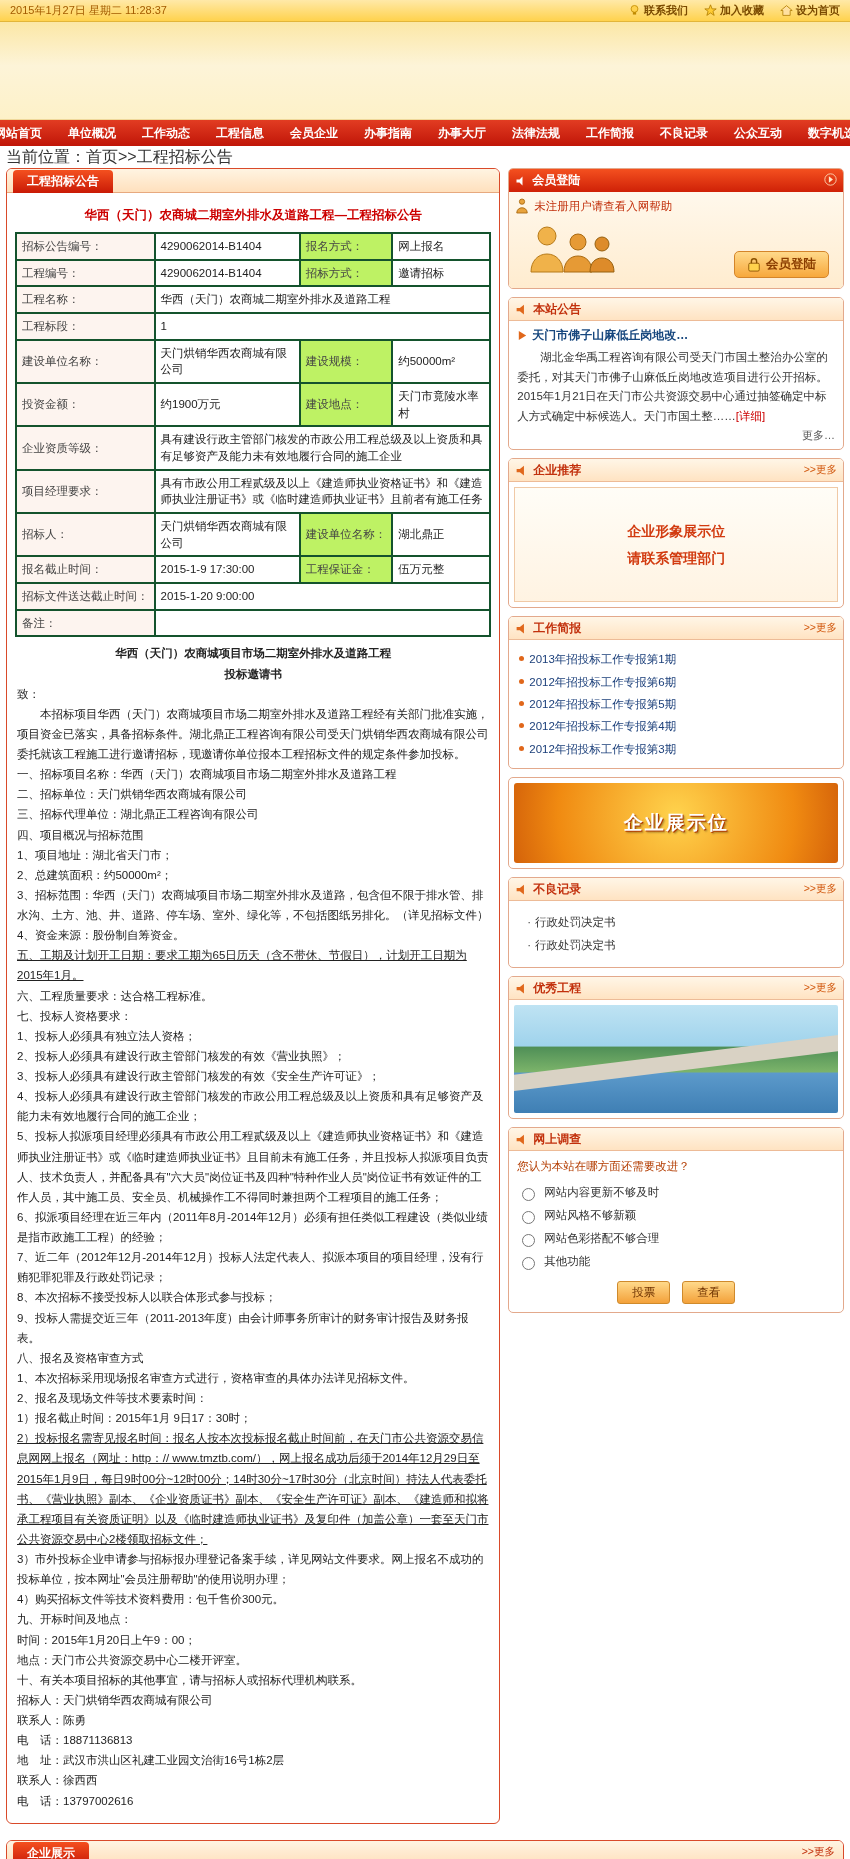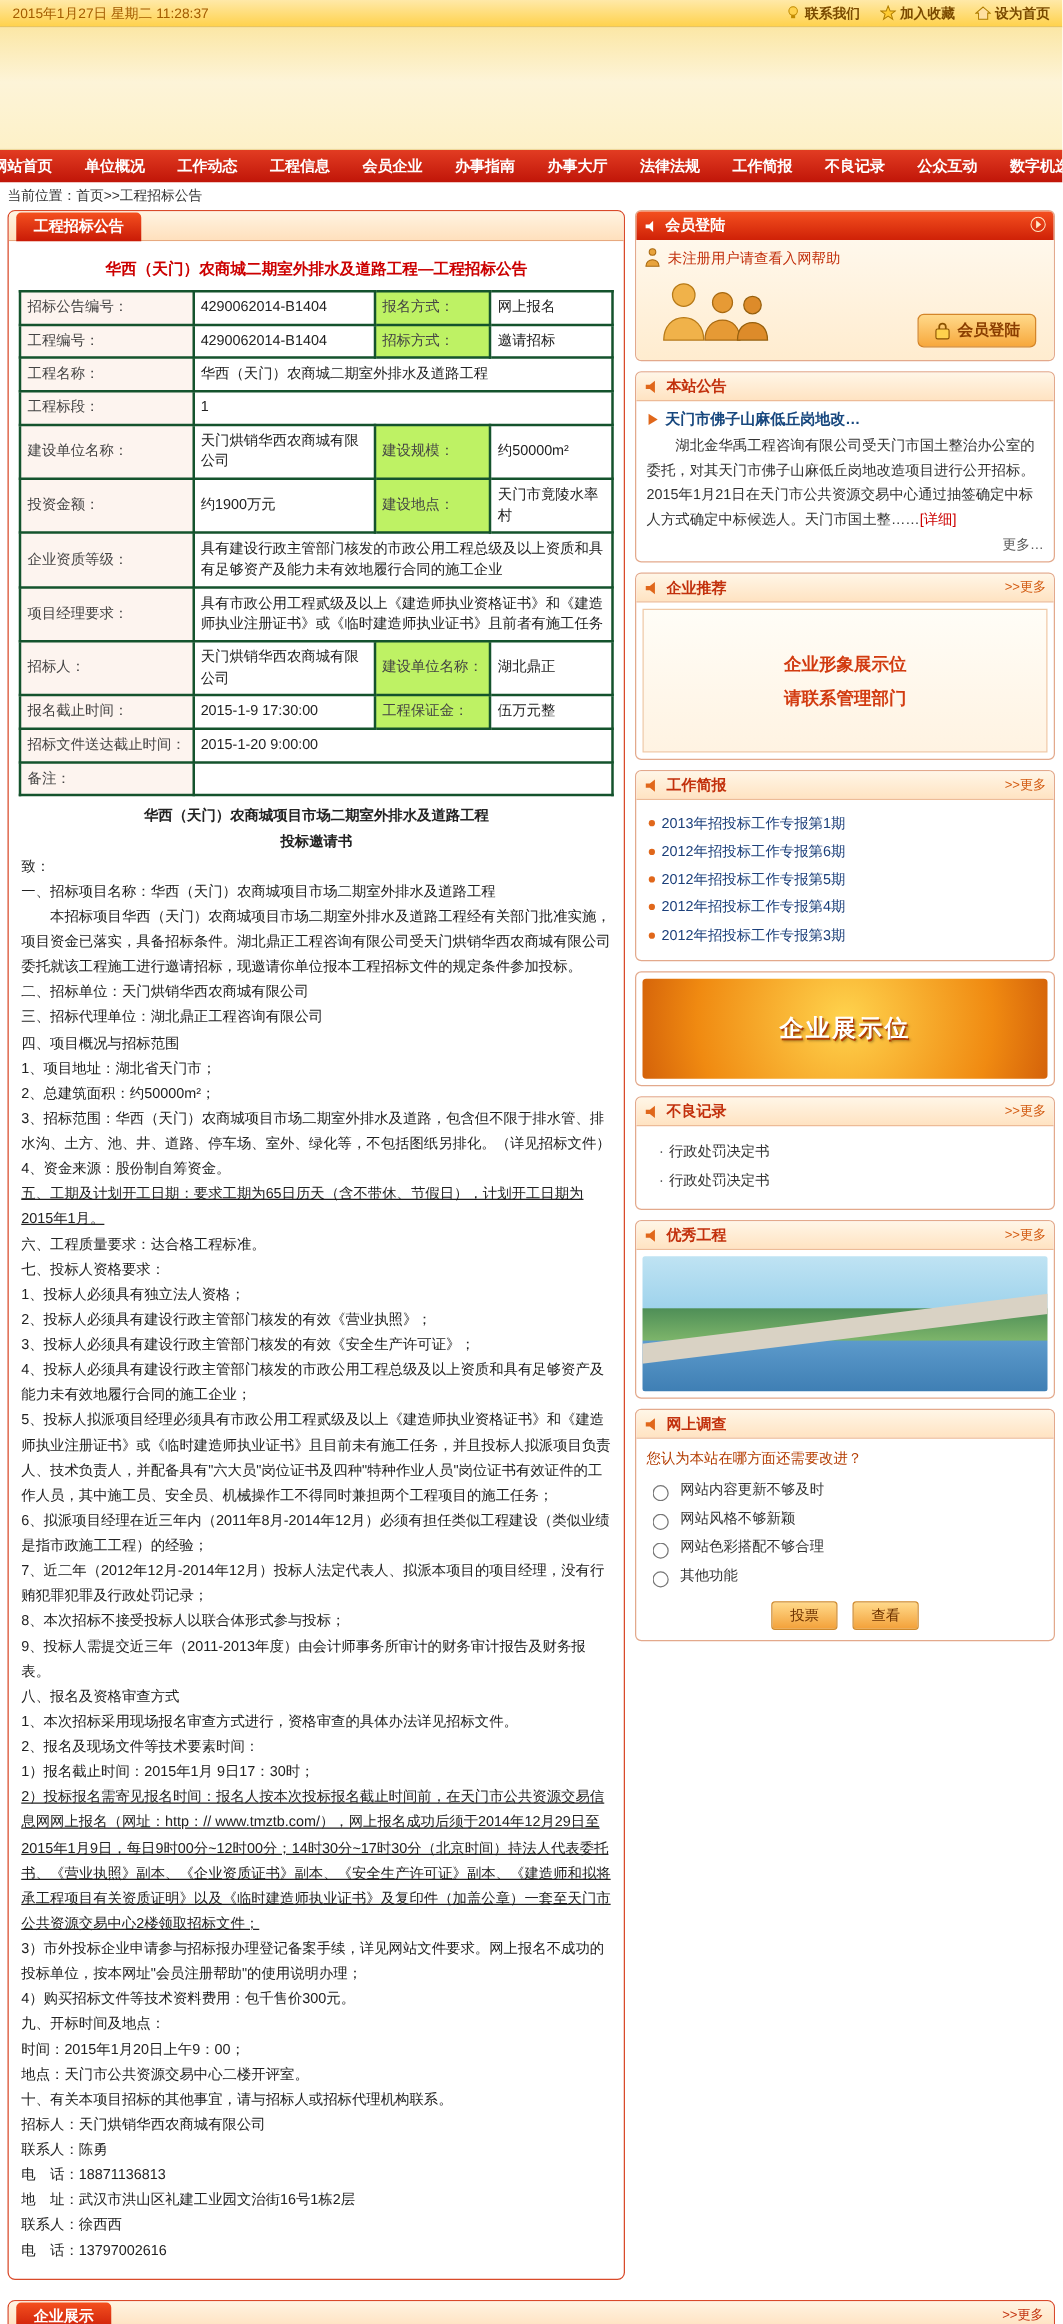--- a/index.html
+++ b/index.html
@@ -55,21 +55,21 @@
     padding: 0 13px;
     line-height: 26px;
     text-decoration: none;
     cursor: pointer;
     white-space: nowrap;
   }
 
   .crumb {
     height: 22px;
     line-height: 22px;
-    font-size: 11px;
+    font-size: 16px;
     color: #333;
     padding-left: 6px;
     background: #fff;
   }
 
   
   .cols { display: flex; gap: 8px; padding: 0 6px; align-items: flex-start; }
   .left { width: 530px; }
   .right { width: 360px; }
 
@@ -404,22 +404,22 @@
                 <td class="lbl">备注：</td>
                 <td class="val" colspan="3"></td>
               </tr>
             </tbody>
           </table>
 
           <div class="art">
             <p class="ctr">华西（天门）农商城项目市场二期室外排水及道路工程</p>
             <p class="ctr">投标邀请书</p>
             <p>致：</p>
+            <p>　　本招标项目华西（天门）农商城项目市场二期室外排水及道路工程经有关部门批准实施，项目资金已落实，具备招标条件。湖北鼎正工程咨询有限公司受天门烘销华西农商城有限公司委托就该工程施工进行邀请招标，现邀请你单位报本工程招标文件的规定条件参加投标。</p>
             <p>一、招标项目名称：华西（天门）农商城项目市场二期室外排水及道路工程</p>
-            <p>　　本招标项目华西（天门）农商城项目市场二期室外排水及道路工程经有关部门批准实施，项目资金已落实，具备招标条件。湖北鼎正工程咨询有限公司受天门烘销华西农商城有限公司委托就该工程施工进行邀请招标，现邀请你单位报本工程招标文件的规定条件参加投标。</p>
             <p>二、招标单位：天门烘销华西农商城有限公司</p>
             <p>三、招标代理单位：湖北鼎正工程咨询有限公司</p>
             <p>四、项目概况与招标范围</p>
             <p>1、项目地址：湖北省天门市；</p>
             <p>2、总建筑面积：约50000m²；</p>
             <p>3、招标范围：华西（天门）农商城项目市场二期室外排水及道路，包含但不限于排水管、排水沟、土方、池、井、道路、停车场、室外、绿化等，不包括图纸另排化。（详见招标文件）</p>
             <p>4、资金来源：股份制自筹资金。</p>
             <p class="ul">五、工期及计划开工日期：要求工期为65日历天（含不带休、节假日），计划开工日期为2015年1月。</p>
             <p>六、工程质量要求：达合格工程标准。</p>
             <p>七、投标人资格要求：</p>

